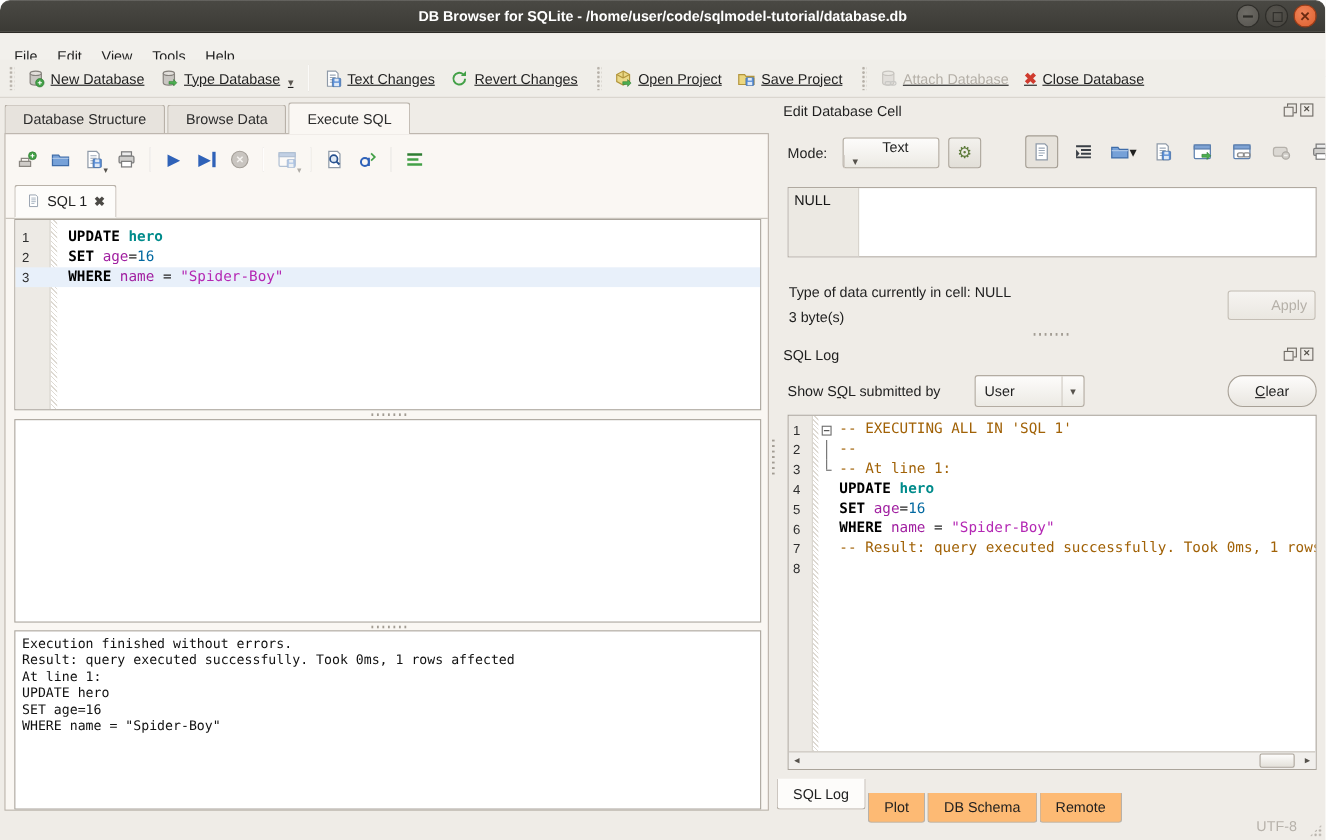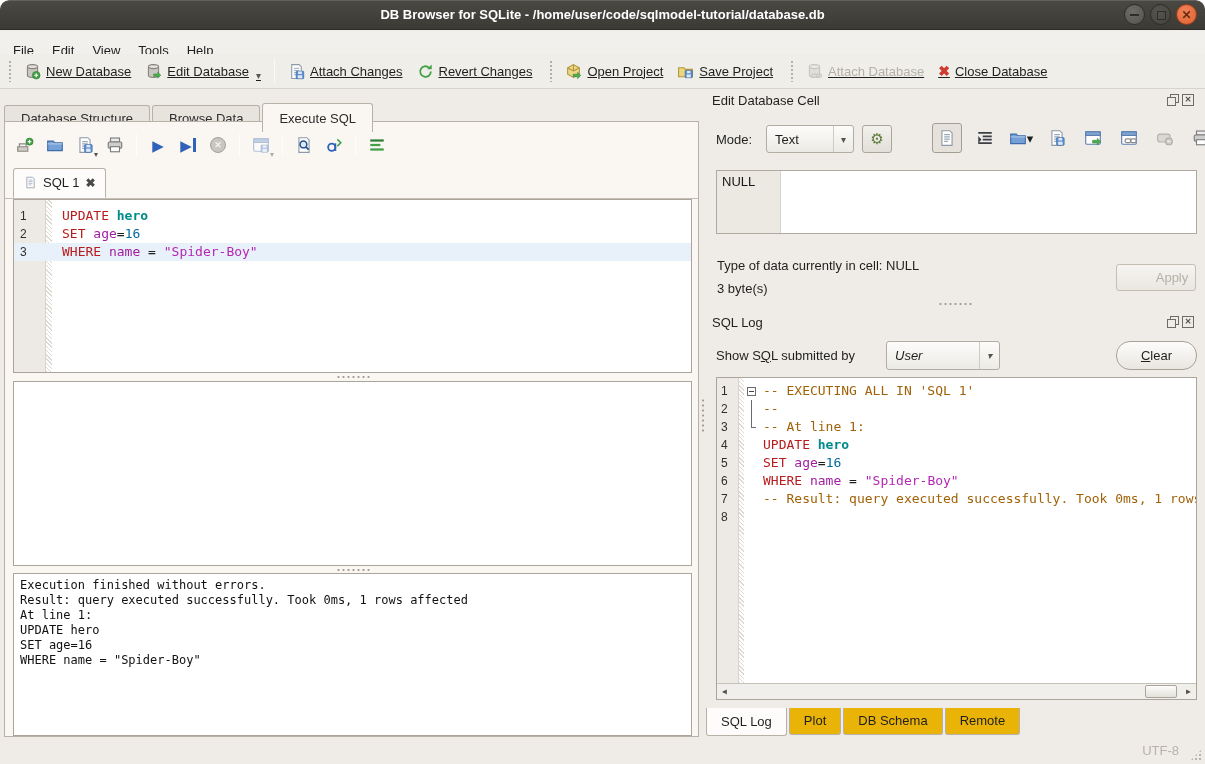--- a/index.html
+++ b/index.html
@@ -35,21 +35,21 @@
   .tsep{width:1px;height:24px;background:#c9c4bc;border-right:1px solid #fbfaf8;margin:0 6px;}
   .tbtn{display:flex;align-items:center;gap:5px;padding:5px 7px;border-radius:3px;white-space:nowrap;}
   .tbtn .ic{width:17px;height:17px;flex:none;}
   .tbtn.disabled{color:#b4afa7;}
   .tbtn.disabled .ic{opacity:.38;}
   .dd-arrow{font-size:10px;color:#5c5852;margin-left:2px;position:relative;top:4px;}
   .xglyph{color:#cf3b2e;font-weight:bold;font-size:14px;line-height:1;}
   
   .ic{display:inline-block;}
   
-  .doc-tabs{position:absolute;left:4px;top:105px;display:flex;align-items:flex-end;height:27px;}
+  .doc-tabs{position:absolute;left:4px;top:95px;display:flex;align-items:flex-end;height:27px;}
   .dtab{padding:5px 16px 6px;border:1px solid #b8b1a8;border-bottom:none;background:#e7e3dd;
     margin-right:2px;border-radius:3px 3px 0 0;color:#2c2c2c;}
   .dtab.active{background:#faf7f3;padding-top:7px;position:relative;z-index:3;}
   .doc-pane{position:absolute;left:4px;top:121px;width:695px;height:616px;background:#faf7f3;
     border:1px solid #b8b1a8;}
   .ed-toolbar{position:absolute;left:8px;top:10px;display:flex;align-items:center;gap:6px;height:26px;}
   .etb{width:24px;height:24px;display:flex;align-items:center;justify-content:center;border-radius:3px;position:relative;}
   .etb .ic{width:18px;height:18px;}
   .etb .mini-dd{position:absolute;right:-1px;bottom:-2px;font-size:8px;color:#56524c;}
   .esep{width:1px;height:22px;background:#ccc7c0;border-right:1px solid #fefdfc;margin:0 3px;}
@@ -68,21 +68,21 @@
     font-size:13px;}
   .gutter-bg{position:absolute;left:0;top:0;bottom:0;width:32px;background:#edeae5;border-right:1px solid #d8d4cd;}
   .gutter-hatch{position:absolute;left:32px;top:0;bottom:0;width:6px;
     background:repeating-linear-gradient(45deg,#dedad3 0 1px,transparent 1px 3px);}
   .cl{position:relative;height:18px;line-height:18px;white-space:pre;padding-left:48px;}
   .cl .ln{position:absolute;left:6px;top:0;width:26px;color:#2e2e2e;
     font-family:"Liberation Sans",sans-serif;font-size:12px;}
   .cl.hl{background:#e8f0fa;}
   .cl.hl .ln{background:transparent;}
   .code-pad{padding-top:7px;}
-  .kw{color:#b91c1c;font-weight:normal;}
+  .kw{color:#000000;font-weight:bold;}
   .tbl{color:#008b8b;font-weight:bold;}
   .id{color:#a01ea0;}
   .str{color:#b428b4;}
   .lit{color:#0369a1;}
   .cm{color:#a16207;}
   .op{color:#1f1f1f;}
   .hsplit{position:absolute;left:8px;width:679px;height:7px;display:flex;align-items:center;justify-content:center;}
   .hsplit .dots{width:34px;height:4px;
     background-image:radial-gradient(circle,#a29c93 1px,transparent 1.2px);background-size:5px 4px;}
   .results-box{position:absolute;left:8px;top:259px;width:679px;height:185px;background:#fff;border:1px solid #aaa49b;}
@@ -102,41 +102,41 @@
   .dk-restore::after{content:"";position:absolute;left:0;bottom:0;width:7px;height:7px;border:1px solid #6e6a64;background:#efece7;}
   .dk-close{width:12px;height:12px;border:1px solid #6e6a64;display:flex;align-items:center;justify-content:center;
     font-size:8px;color:#54504a;font-weight:bold;line-height:1;}
   .mode-row{position:absolute;left:716px;top:125px;width:482px;height:30px;text-decoration:underline;}
   .mode-label{position:absolute;left:0;top:7px;}
   .combo{position:absolute;height:28px;background:linear-gradient(#fdfcfb,#eceae4);
     border:1px solid #b3aca2;border-radius:3px;display:flex;align-items:center;}
   .combo .cv{padding-left:8px;flex:1;}
   .combo .ca{width:20px;text-align:center;color:#56524c;font-size:10px;border-left:1px solid #cfcac2;
     align-self:stretch;display:flex;align-items:center;justify-content:center;}
-  .combo-mode{left:50px;top:0;width:88px;}
+  .combo-mode{left:50px;top:0;width:88px;flex-direction:column;}
   .gear-btn{position:absolute;left:146px;top:0;width:30px;height:28px;
     background:linear-gradient(#f3f1ed,#e2dfd8);border:1px solid #aca59b;border-radius:3px;
     display:flex;align-items:center;justify-content:center;font-size:15px;color:#5d7a3a;}
   .cellbar{position:absolute;left:216px;top:-2px;display:flex;align-items:center;gap:10px;}
   .cellbtn{width:26px;height:26px;display:flex;align-items:center;justify-content:center;position:relative;}
   .cellbtn.pressed{width:30px;height:30px;border:1px solid #a49d93;background:#e6e2db;border-radius:3px;}
   .cellbtn .ic{width:18px;height:18px;}
   .cell-box{position:absolute;left:716px;top:170px;width:481px;height:64px;background:#fff;border:1px solid #b0a9a0;}
   .cell-gutter{position:absolute;left:0;top:0;bottom:0;width:64px;background:#ece9e3;border-right:1px solid #d8d4cd;
     padding:3px 0 0 5px;color:#161616;}
   .cell-info1{position:absolute;left:717px;top:258px;}
   .cell-info2{position:absolute;left:717px;top:281px;}
   .apply-btn{position:absolute;left:1116px;top:264px;width:80px;height:27px;
     background:linear-gradient(#f6f4f1,#eae7e1);border:1px solid #c4beb5;border-radius:3px;
     color:#b5b0a8;display:flex;align-items:center;justify-content:center;padding-left:32px;}
   .rsplit{position:absolute;left:712px;top:300px;width:486px;height:8px;display:flex;align-items:center;justify-content:center;}
   .filter-row{position:absolute;left:716px;top:341px;width:482px;height:30px;}
   .filter-label{position:absolute;left:0;top:7px;}
   .filter-label .u{text-decoration:underline;}
-  .combo-user{left:170px;top:0;width:114px;height:29px;font-style:italic;}
+  .combo-user{left:170px;top:0;width:100px;height:29px;}
   .clear-btn{position:absolute;left:400px;top:0;width:81px;height:29px;
     background:linear-gradient(#fdfcfb,#e9e6e0);border:1px solid #a8a197;border-radius:14px;
     display:flex;align-items:center;justify-content:center;color:#1f1f1f;}
   .clear-btn .u{text-decoration:underline;}
   
   .log-box{position:absolute;left:716px;top:377px;width:481px;height:323px;background:#fff;
     border:1px solid #aaa49b;overflow:hidden;font-family:"DejaVu Sans Mono","Liberation Mono",monospace;font-size:13px;}
   .log-gutter{position:absolute;left:0;top:0;bottom:16px;width:22px;background:#edeae5;border-right:1px solid #d8d4cd;}
   .log-hatch{position:absolute;left:22px;top:0;bottom:16px;width:5px;
     background:repeating-linear-gradient(45deg,#dedad3 0 1px,transparent 1px 3px);}
@@ -152,22 +152,22 @@
   .log-pad{padding-top:4px;}
   
   .hscroll{position:absolute;left:0;right:0;bottom:0;height:16px;background:#f1efec;border-top:1px solid #c6c1b9;
     display:flex;align-items:stretch;}
   .hs-arrow{width:15px;display:flex;align-items:center;justify-content:center;font-size:8px;color:#56524c;}
   .hs-track{flex:1;position:relative;}
   .hs-thumb{position:absolute;right:4px;top:1px;bottom:1px;width:32px;background:linear-gradient(#fdfcfb,#e4e1da);
     border:1px solid #aba49a;border-radius:2px;}
   
   .bottom-tabs{position:absolute;left:706px;top:708px;display:flex;align-items:flex-start;}
-  .btab{padding:5px 14px 6px;border:1px solid #b8b1a8;border-top:none;background:#eab308;
-    margin-right:2px;border-radius:0 0 3px 3px;margin-top:0;}
+  .btab{padding:5px 14px 6px;border:1px solid #b8b1a8;border-top:none;background:#fdba74;
+    margin-right:2px;border-radius:0 0 3px 3px;margin-top:13px;}
   .btab.active{background:#fdfcfa;margin-top:0;padding-top:6px;position:relative;z-index:2;}
   
   .statusbar{position:absolute;left:0;bottom:0;width:100%;height:27px;}
   .encoding{position:absolute;right:26px;top:6px;color:#b7b2ab;}
   .resize-grip{position:absolute;right:3px;bottom:3px;width:12px;height:12px;
     background-image:radial-gradient(circle,#b7b2ab 1px,transparent 1.2px);background-size:4px 4px;
     clip-path:polygon(100% 0,100% 100%,0 100%);}
 </style>
 </head>
 <body>
@@ -281,30 +281,30 @@
           <use href="#s-db"></use>
           <use href="#s-plus" x="7" y="7" width="9" height="9"></use>
         </svg>
       <span>New Database</span>
     </div>
     <div class="tbtn">
       <svg class="ic" viewBox="0 0 16 16">
           <use href="#s-db"></use>
           <use href="#s-arrow" x="7" y="7" width="9" height="9"></use>
         </svg>
-      <span>Edit Database</span>
+      <span>Type Database</span>
       <span class="dd-arrow">▾</span>
     </div>
     <div class="tsep"></div>
     <div class="tbtn">
       <svg class="ic" viewBox="0 0 16 16">
           <use href="#s-page"></use>
           <use href="#s-floppy" x="6.5" y="6.5" width="9.5" height="9.5"></use>
         </svg>
-      <span>Attach Changes</span>
+      <span>Text Changes</span>
     </div>
     <div class="tbtn">
       <svg class="ic" viewBox="0 0 16 16">
           <use href="#s-revert"></use>
         </svg>
       <span>Revert Changes</span>
     </div>
     <div class="tgrip" style="margin-left:10px;"></div>
     <div class="tbtn">
       <svg class="ic" viewBox="0 0 16 16">

